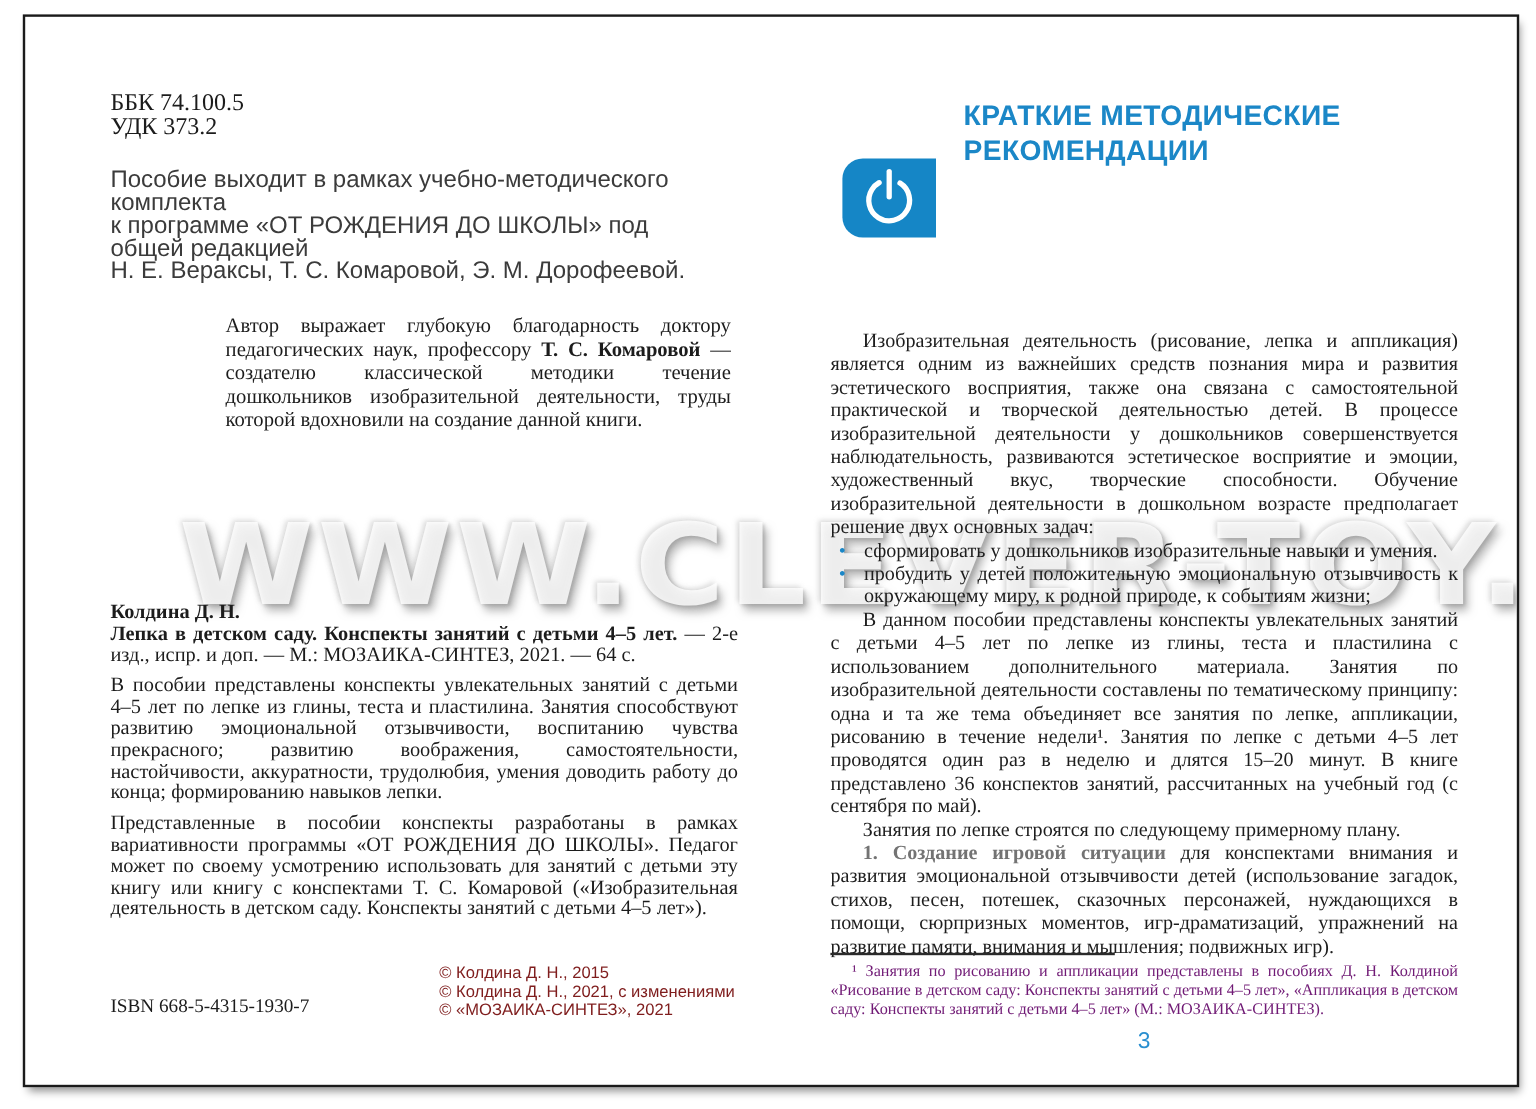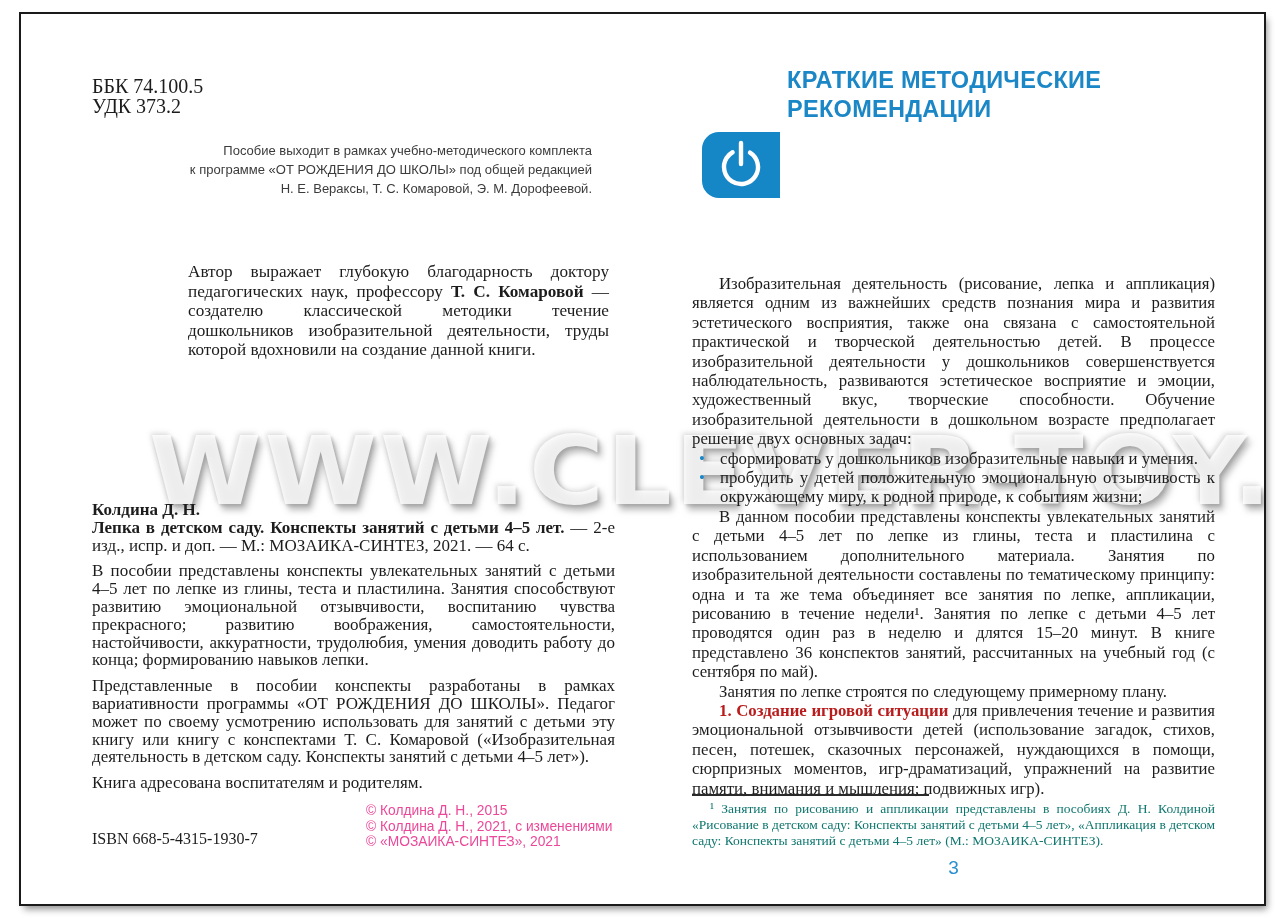--- a/index.html
+++ b/index.html
@@ -20,60 +20,60 @@
     text-shadow:4px 6px 7px rgba(130,130,130,0.55),
                 -2px -2px 5px rgba(160,160,160,0.35),
                 2px 2px 3px rgba(150,150,150,0.4);
     transform:scaleY(0.92);pointer-events:none;
   }
   .page{position:absolute;inset:0;z-index:1;}
   
   .code-block{position:absolute;left:71px;top:62px;font-size:20px;line-height:20px;}
   .series-note{
     position:absolute;left:71px;top:127px;width:500px;
-    font-family:"Liberation Sans", sans-serif;font-size:13px;line-height:19px;
-    color:#3b3b3b;white-space:pre-line;text-align:right;
+    font-family:"Liberation Sans", sans-serif;font-size:20px;line-height:19px;
+    color:#3b3b3b;white-space:pre-line;
   }
   .ack{
     position:absolute;left:167px;top:248px;width:421px;
     font-size:17.2px;line-height:19.6px;text-align:justify;
   }
   .lp-text{position:absolute;left:71px;top:487px;width:523px;
     font-size:17px;line-height:17.8px;text-align:justify;}
   .lp-text p{margin:0 0 8px 0;}
   .biblio-author{font-weight:bold;}
   .isbn{position:absolute;left:71px;top:816px;font-size:16px;}
   .copyrights{
     position:absolute;left:345px;top:789px;
-    font-family:"Liberation Sans", sans-serif;font-size:13.8px;line-height:15.6px;color:#ec4899;
+    font-family:"Liberation Sans", sans-serif;font-size:13.8px;line-height:15.6px;color:#7f1d1d;
   }
   
   .rp-title{
-    position:absolute;left:766px;top:52px;width:436px;margin:0;
+    position:absolute;left:766px;top:52px;width:436px;margin:16px;
     font-family:"Liberation Sans", sans-serif;font-weight:bold;
     font-size:23.5px;line-height:29px;color:#1b87c7;letter-spacing:0.3px;
   }
   .power-badge{
     position:absolute;left:681px;top:118px;width:78px;height:66px;
     background:#1586c6;border-radius:17px 0 0 17px;
     display:flex;align-items:center;justify-content:center;
   }
   .rp-body{
     position:absolute;left:671px;top:260px;width:523px;height:524px;overflow:hidden;
     font-size:16.8px;line-height:19.4px;text-align:justify;color:#1d1d1d;
   }
   .rp-body p{margin:0;text-indent:27px;}
   .rp-body ul{margin:0;padding:0;list-style:none;}
   .rp-body li{position:relative;padding-left:28px;text-indent:0;}
   .rp-body li::before{
     content:"\2022";position:absolute;left:7px;top:0;color:#1b87c7;
   }
-  .plan-lead{color:#b91c1c;font-weight:bold;}
+  .plan-lead{color:#737373;font-weight:bold;}
   .footnote{position:absolute;left:671px;top:780px;width:523px;
-    font-size:13.5px;line-height:15.8px;text-align:justify;color:#0f766e;}
+    font-size:13.5px;line-height:15.8px;text-align:justify;color:#701a75;}
   .footnote-rule{width:237px;border-top:2px solid #2a2a2a;margin-bottom:5px;}
   .footnote p{margin:0;text-indent:18px;}
   .page-number{
     position:absolute;left:671px;top:843px;width:523px;text-align:center;
     font-family:"Liberation Sans", sans-serif;font-size:19px;color:#2a8fd0;
   }
 </style>
 </head>
 <body>
 
@@ -91,21 +91,20 @@
     <div class="series-note">Пособие выходит в рамках учебно-методического комплекта
 к программе «ОТ РОЖДЕНИЯ ДО ШКОЛЫ» под общей редакцией
 Н. Е. Вераксы, Т. С. Комаровой, Э. М. Дорофеевой.</div>
 
     <div class="ack"><span>Автор выражает глубокую благодарность доктору педагогических наук, профессору </span><b>Т. С. Комаровой</b><span> — создателю классической методики течение дошкольников изобразительной деятельности, труды которой вдохновили на создание данной книги.</span></div>
 
     <div class="lp-text">
       <p><span class="biblio-author" style="display:block">Колдина Д. Н.</span><b>Лепка в детском саду. Конспекты занятий с детьми 4–5 лет.</b><span> — 2-е изд., испр. и доп. — М.: МОЗАИКА-СИНТЕЗ, 2021. — 64 с.</span></p>
       <p>В пособии представлены конспекты увлекательных занятий с детьми 4–5 лет по лепке из глины, теста и пластилина. Занятия способствуют развитию эмоциональной отзывчивости, воспитанию чувства прекрасного; развитию воображения, самостоятельности, настойчивости, аккуратности, трудолюбия, умения доводить работу до конца; формированию навыков лепки.</p>
       <p>Представленные в пособии конспекты разработаны в рамках вариативности программы «ОТ РОЖДЕНИЯ ДО ШКОЛЫ». Педагог может по своему усмотрению использовать для занятий с детьми эту книгу или книгу с конспектами Т. С. Комаровой («Изобразительная деятельность в детском саду. Конспекты занятий с детьми 4–5 лет»).</p>
-      <p>Книга адресована воспитателям и родителям.</p>
     </div>
 
     <div class="isbn">ISBN 668-5-4315-1930-7</div>
 
     <div class="copyrights">
       <div>© Колдина Д. Н., 2015</div>
       <div>© Колдина Д. Н., 2021, с изменениями</div>
       <div>© «МОЗАИКА-СИНТЕЗ», 2021</div>
     </div>
   </div>
@@ -124,21 +123,21 @@
     </div>
 
     <div class="rp-body">
       <p>Изобразительная деятельность (рисование, лепка и аппликация) является одним из важнейших средств познания мира и развития эстетического восприятия, также она связана с самостоятельной практической и творческой деятельностью детей. В процессе изобразительной деятельности у дошкольников совершенствуется наблюдательность, развиваются эстетическое восприятие и эмоции, художественный вкус, творческие способности. Обучение изобразительной деятельности в дошкольном возрасте предполагает решение двух основных задач:</p>
       <ul>
         <li>сформировать у дошкольников изобразительные навыки и умения.</li>
         <li>пробудить у детей положительную эмоциональную отзывчивость к окружающему миру, к родной природе, к событиям жизни;</li>
       </ul>
       <p>В данном пособии представлены конспекты увлекательных занятий с детьми 4–5 лет по лепке из глины, теста и пластилина с использованием дополнительного материала. Занятия по изобразительной деятельности составлены по тематическому принципу: одна и та же тема объединяет все занятия по лепке, аппликации, рисованию в течение недели¹. Занятия по лепке с детьми 4–5 лет проводятся один раз в неделю и длятся 15–20 минут. В книге представлено 36 конспектов занятий, рассчитанных на учебный год (с сентября по май).</p>
       <p>Занятия по лепке строятся по следующему примерному плану.</p>
-      <p><b class="plan-lead">1. Создание игровой ситуации</b><span> для привлечения течение и развития эмоциональной отзывчивости детей (использование загадок, стихов, песен, потешек, сказочных персонажей, нуждающихся в помощи, сюрпризных моментов, игр-драматизаций, упражнений на развитие памяти, внимания и мышления; подвижных игр).</span></p>
+      <p><b class="plan-lead">1. Создание игровой ситуации</b><span> для конспектами внимания и развития эмоциональной отзывчивости детей (использование загадок, стихов, песен, потешек, сказочных персонажей, нуждающихся в помощи, сюрпризных моментов, игр-драматизаций, упражнений на развитие памяти, внимания и мышления; подвижных игр).</span></p>
       <p><b class="plan-lead">2. Лепка поделки</b><span> (знакомство с изображаемым предметом, последовательностью действий и приемами лепки (иногда желательно дать</span></p>
     </div>
 
     <div class="footnote">
       <div class="footnote-rule"></div>
       <p>¹ Занятия по рисованию и аппликации представлены в пособиях Д. Н. Колдиной «Рисование в детском саду: Конспекты занятий с детьми 4–5 лет», «Аппликация в детском саду: Конспекты занятий с детьми 4–5 лет» (М.: МОЗАИКА-СИНТЕЗ).</p>
     </div>
 
     <div class="page-number">3</div>
   </div>

